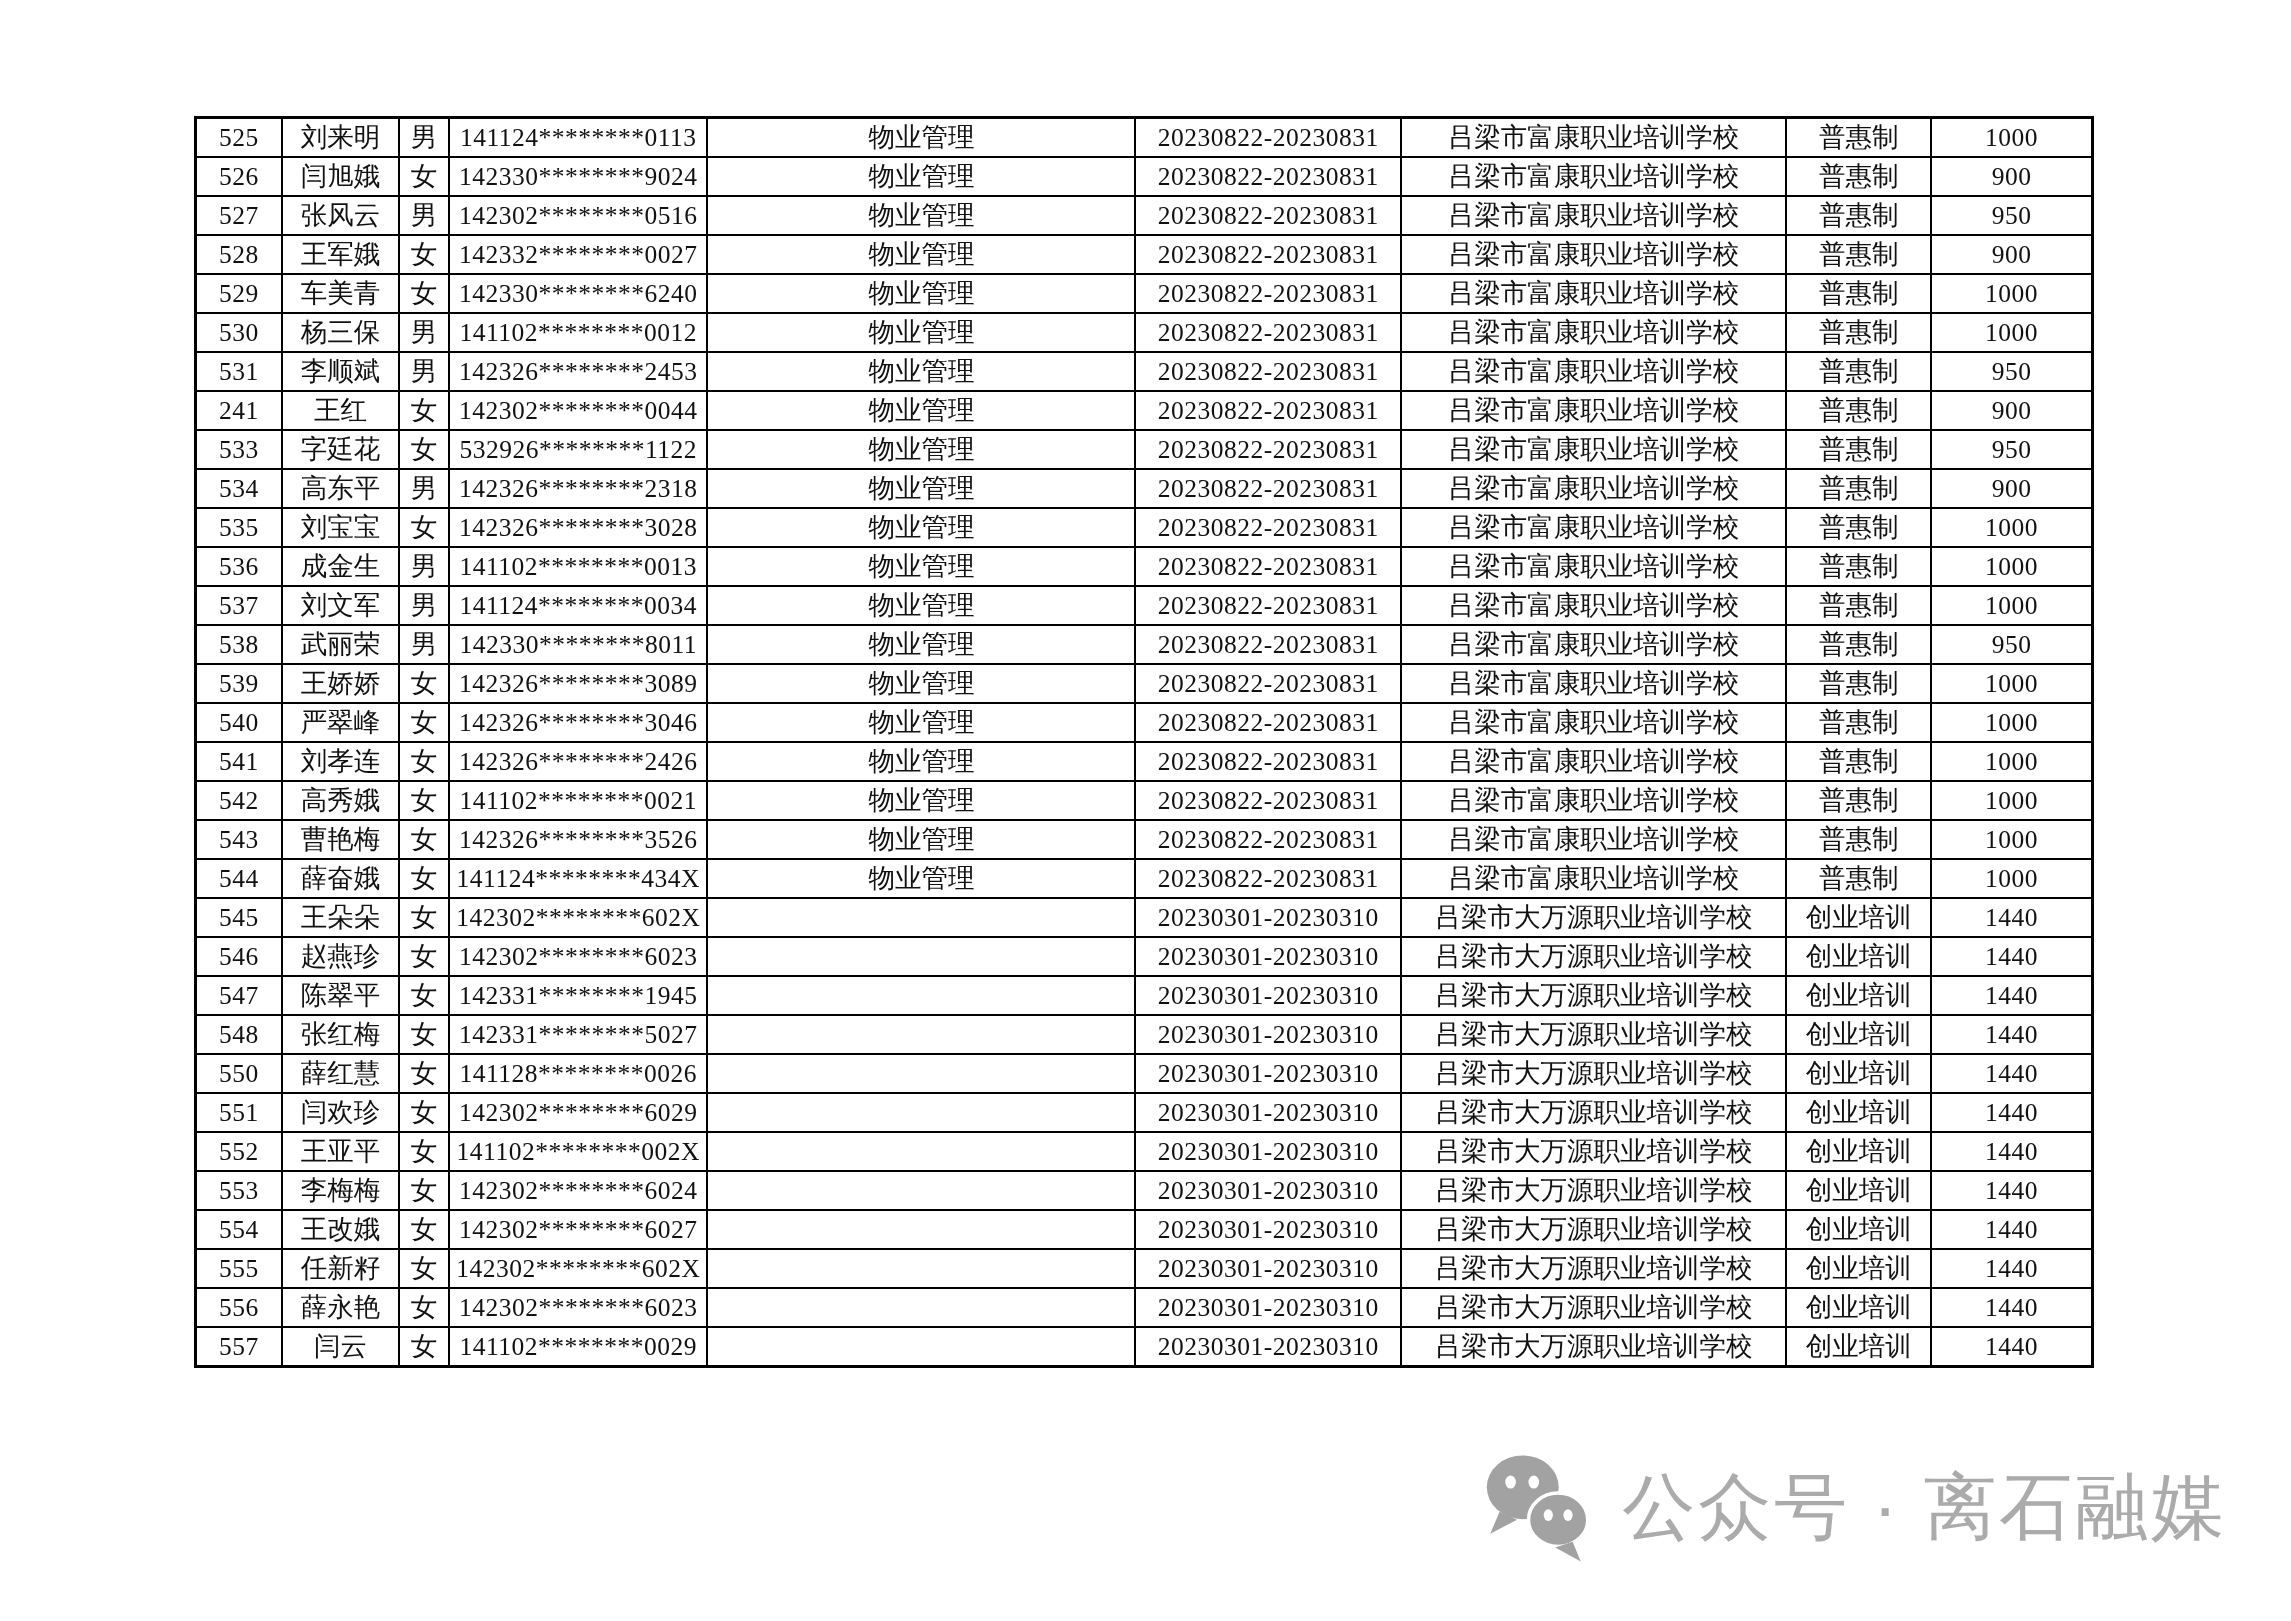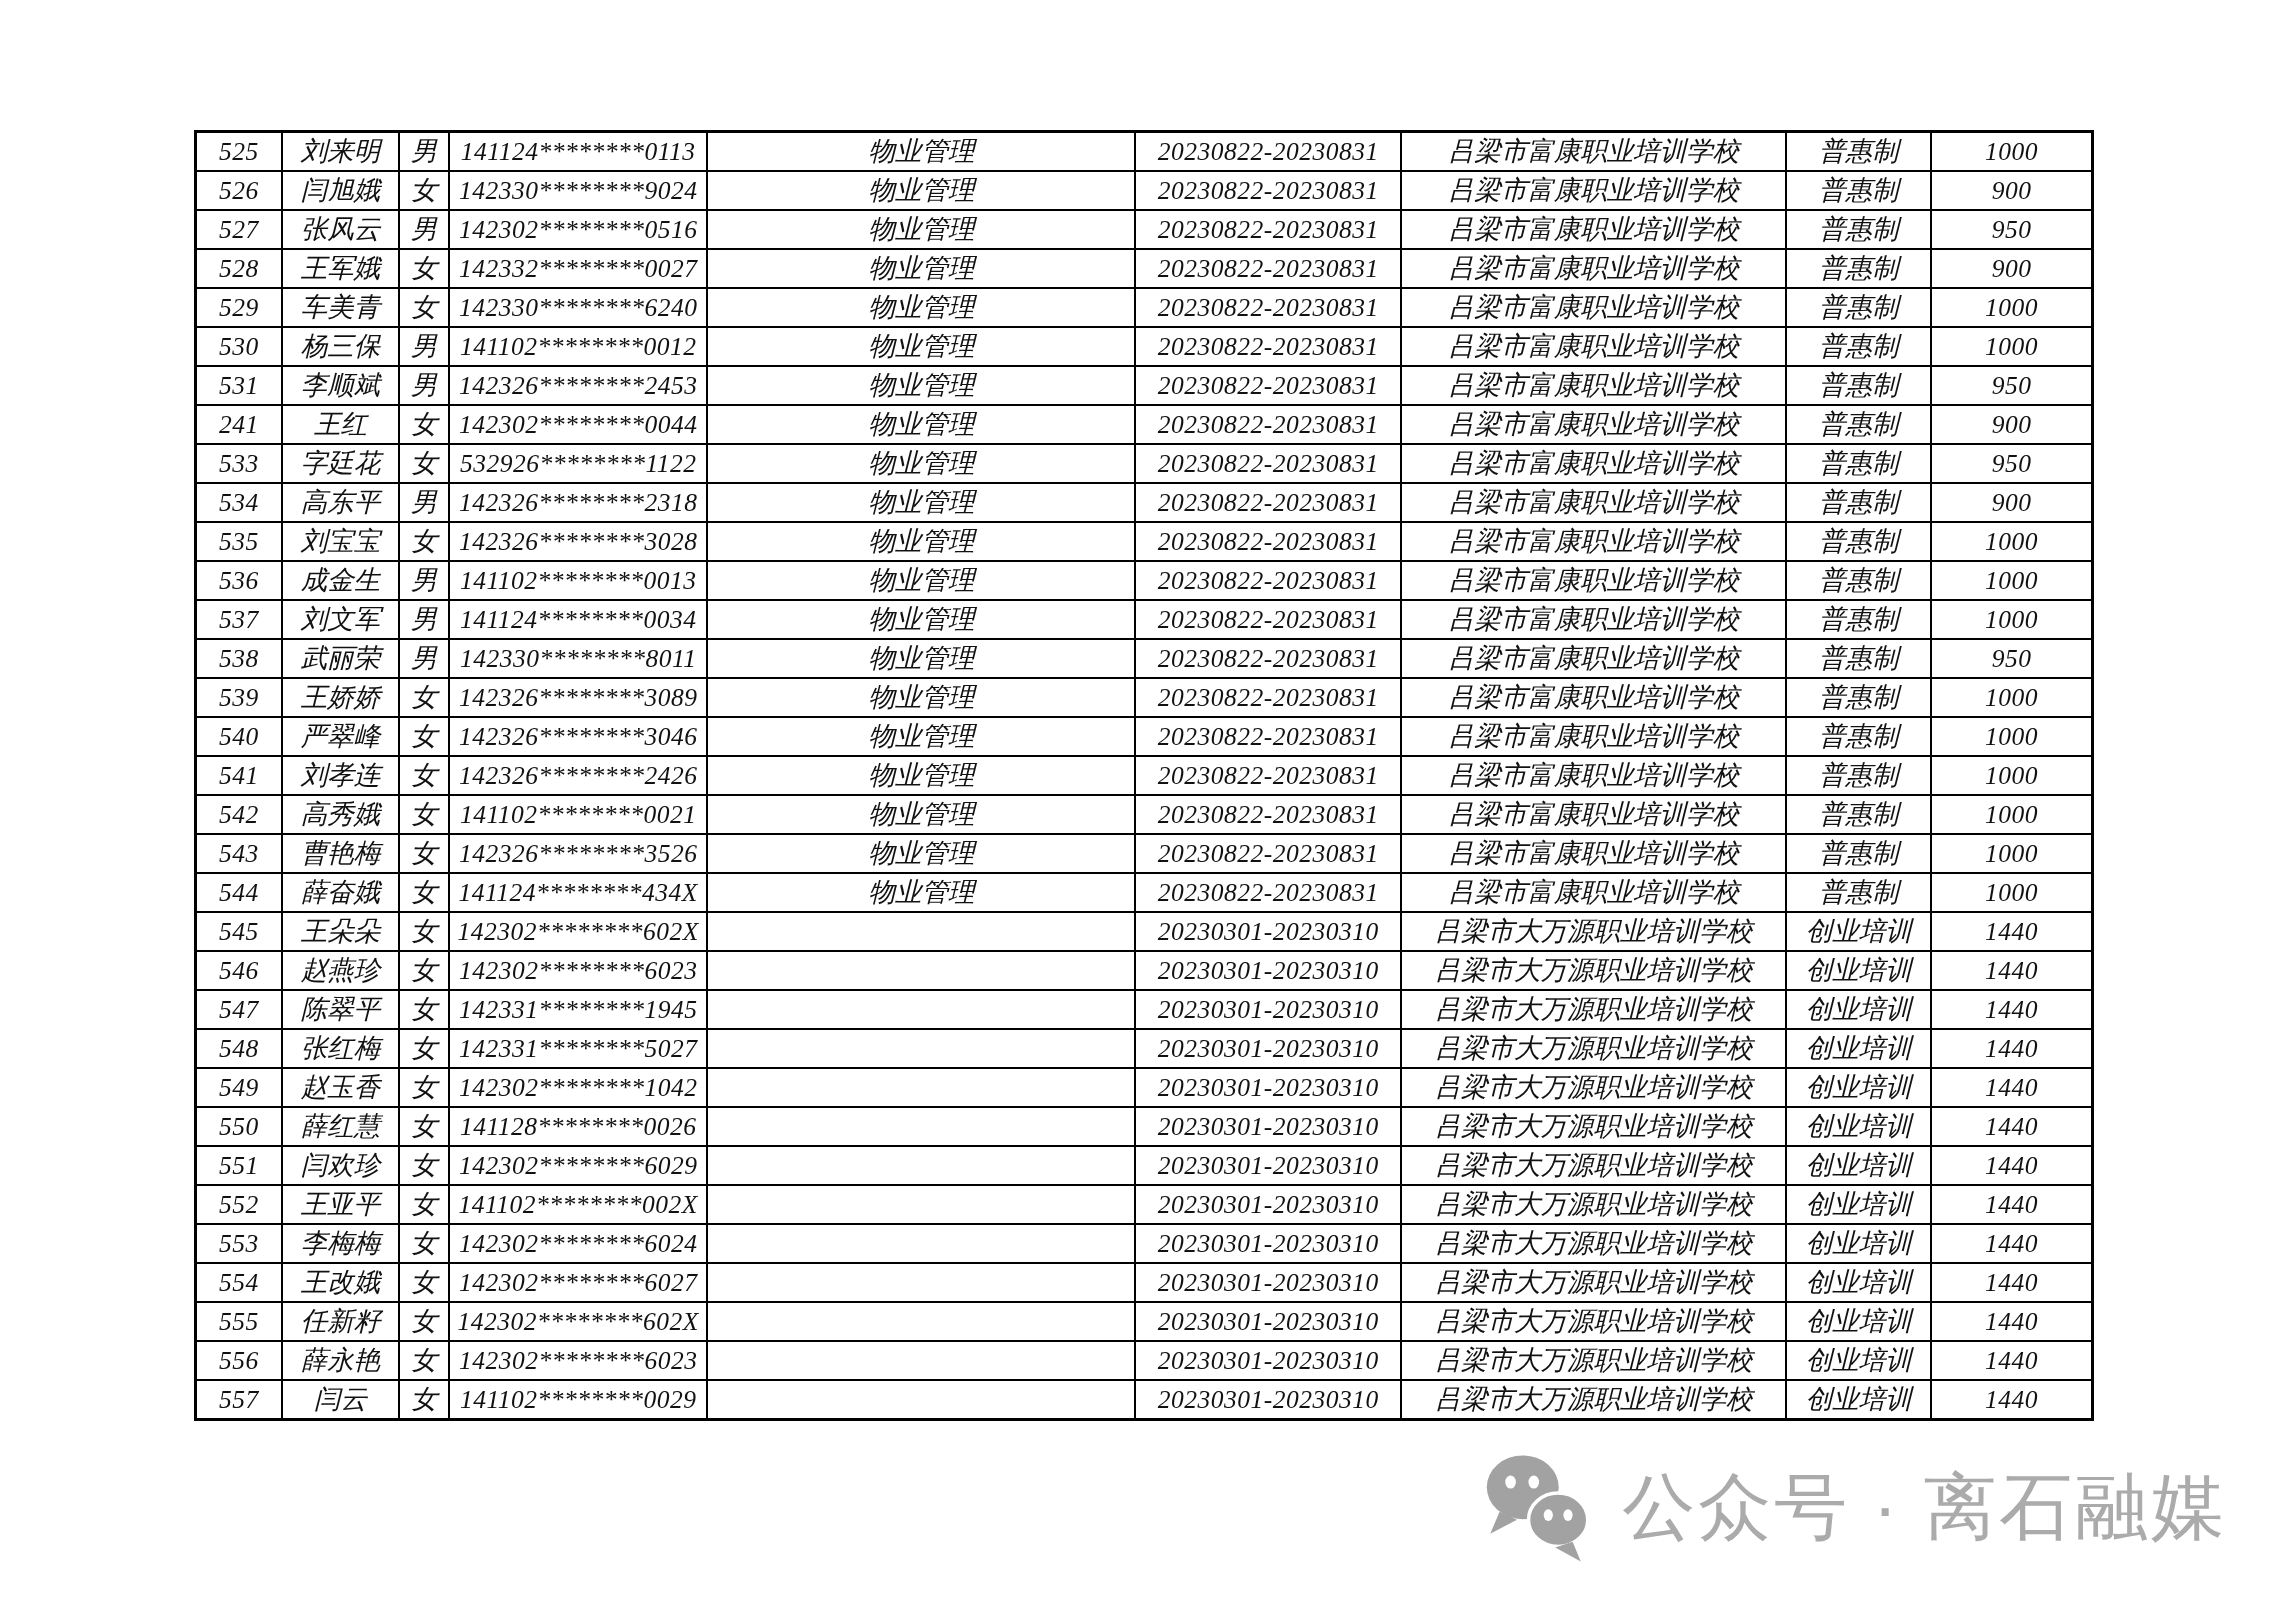--- a/index.html
+++ b/index.html
@@ -8,26 +8,25 @@
     width:2292px;
     height:1621px;
     background:#ffffff;
     overflow:hidden;
     font-family:"Liberation Serif","DejaVu Serif",serif;
     color:#111111;
   }
   .roster{
     position:absolute;
     left:194px;
-    top:130px;
+    top:116px;
     width:1900px;
     border-collapse:collapse;
     table-layout:fixed;
     border:3.9px solid #000;
-    font-style:italic;
   }
   .roster td{
     border-left:2px solid #000;
     border-right:2px solid #000;
     border-top:2.9px solid #000;
     border-bottom:2.9px solid #000;
     height:37px;
     text-align:center;
     vertical-align:middle;
     font-size:26.5px;
@@ -338,31 +337,20 @@
           <td class="col-dates">20230301-20230310</td>
           <td class="col-school">吕梁市大万源职业培训学校</td>
           <td class="col-type">创业培训</td>
           <td class="col-amount">1440</td>
         </tr>
         <tr>
           <td class="col-no">548</td>
           <td class="col-name">张红梅</td>
           <td class="col-gender">女</td>
           <td class="col-id_masked">142331********5027</td>
-          <td class="col-program"></td>
-          <td class="col-dates">20230301-20230310</td>
-          <td class="col-school">吕梁市大万源职业培训学校</td>
-          <td class="col-type">创业培训</td>
-          <td class="col-amount">1440</td>
-        </tr>
-        <tr>
-          <td class="col-no">549</td>
-          <td class="col-name">赵玉香</td>
-          <td class="col-gender">女</td>
-          <td class="col-id_masked">142302********1042</td>
           <td class="col-program"></td>
           <td class="col-dates">20230301-20230310</td>
           <td class="col-school">吕梁市大万源职业培训学校</td>
           <td class="col-type">创业培训</td>
           <td class="col-amount">1440</td>
         </tr>
         <tr>
           <td class="col-no">550</td>
           <td class="col-name">薛红慧</td>
           <td class="col-gender">女</td>

